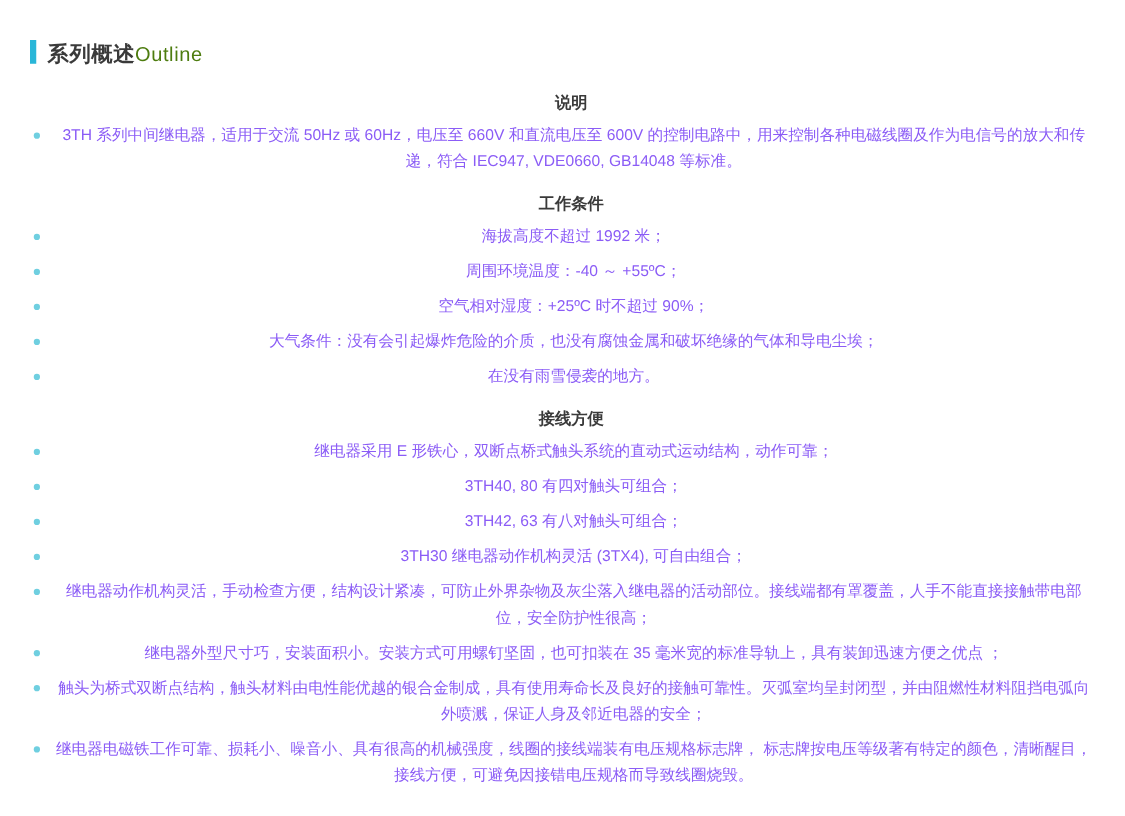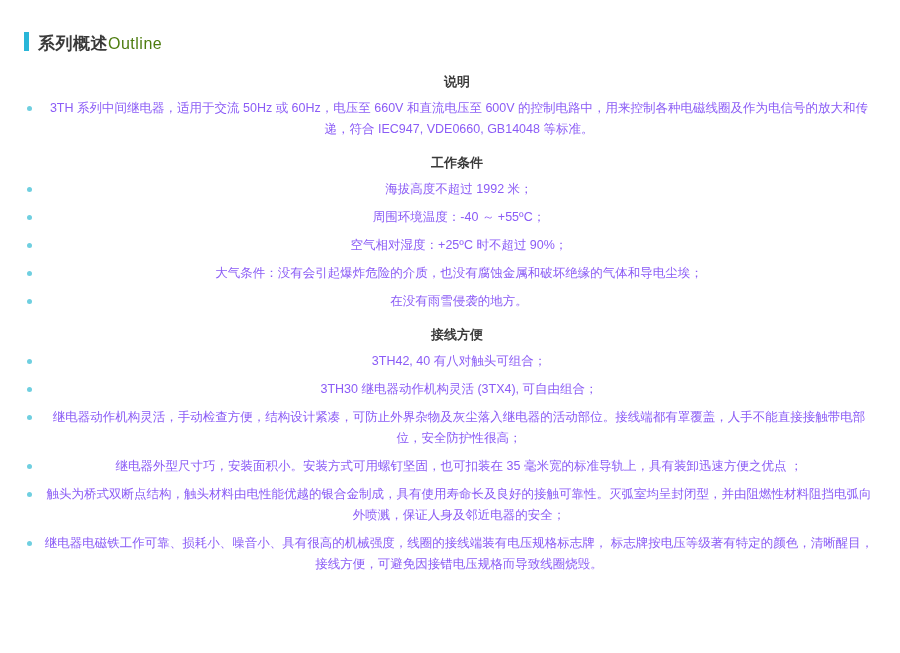--- a/index.html
+++ b/index.html
@@ -113,21 +113,23 @@
       <li>周围环境温度：-40 ～ +55ºC；</li>
       <li>空气相对湿度：+25ºC 时不超过 90%；</li>
       <li>大气条件：没有会引起爆炸危险的介质，也没有腐蚀金属和破坏绝缘的气体和导电尘埃；</li>
       <li>在没有雨雪侵袭的地方。</li>
     </ul>
   </div>
 
   <div class="group">
     <div class="group-title">接线方便</div>
     <ul class="items wide">
-      <li>3TH42, 40 有八对触头可组合；</li>
+      <li>继电器采用 E 形铁心，双断点桥式触头系统的直动式运动结构，动作可靠；</li>
+      <li>3TH40, 80 有四对触头可组合；</li>
+      <li>3TH42, 63 有八对触头可组合；</li>
       <li>3TH30 继电器动作机构灵活 (3TX4), 可自由组合；</li>
       <li>继电器动作机构灵活，手动检查方便，结构设计紧凑，可防止外界杂物及灰尘落入继电器的活动部位。接线端都有罩覆盖，人手不能直接接触带电部位，安全防护性很高；</li>
       <li>继电器外型尺寸巧，安装面积小。安装方式可用螺钉坚固，也可扣装在 35 毫米宽的标准导轨上，具有装卸迅速方便之优点 ；</li>
       <li>触头为桥式双断点结构，触头材料由电性能优越的银合金制成，具有使用寿命长及良好的接触可靠性。灭弧室均呈封闭型，并由阻燃性材料阻挡电弧向外喷溅，保证人身及邻近电器的安全；</li>
       <li>继电器电磁铁工作可靠、损耗小、噪音小、具有很高的机械强度，线圈的接线端装有电压规格标志牌， 标志牌按电压等级著有特定的颜色，清晰醒目，接线方便，可避免因接错电压规格而导致线圈烧毁。</li>
     </ul>
   </div>
 
 </div>
 

